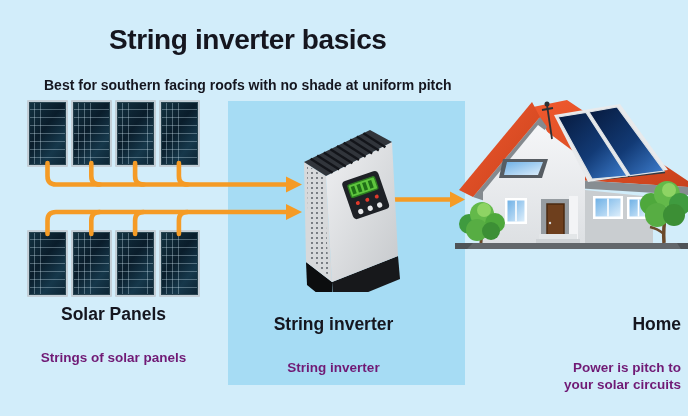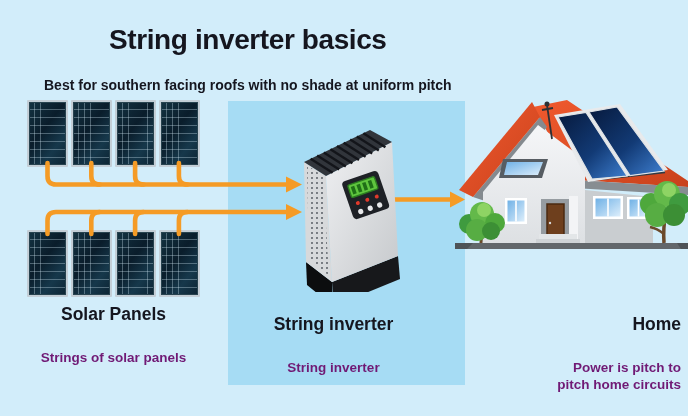--- a/index.html
+++ b/index.html
@@ -248,17 +248,17 @@
     <div class="h">String inverter</div>
     <div class="b">
       <div>String inverter</div>
     </div>
   </div>
 
   <div class="cap" style="left:475px; top:314px; width:206px;text-align:right;">
     <div class="h">Home</div>
     <div class="b">
       <div>Power is pitch to</div>
-      <div>pitch home circuits</div>
+      <div>your solar circuits</div>
     </div>
   </div>
 
 </div>
 
 </body></html>

